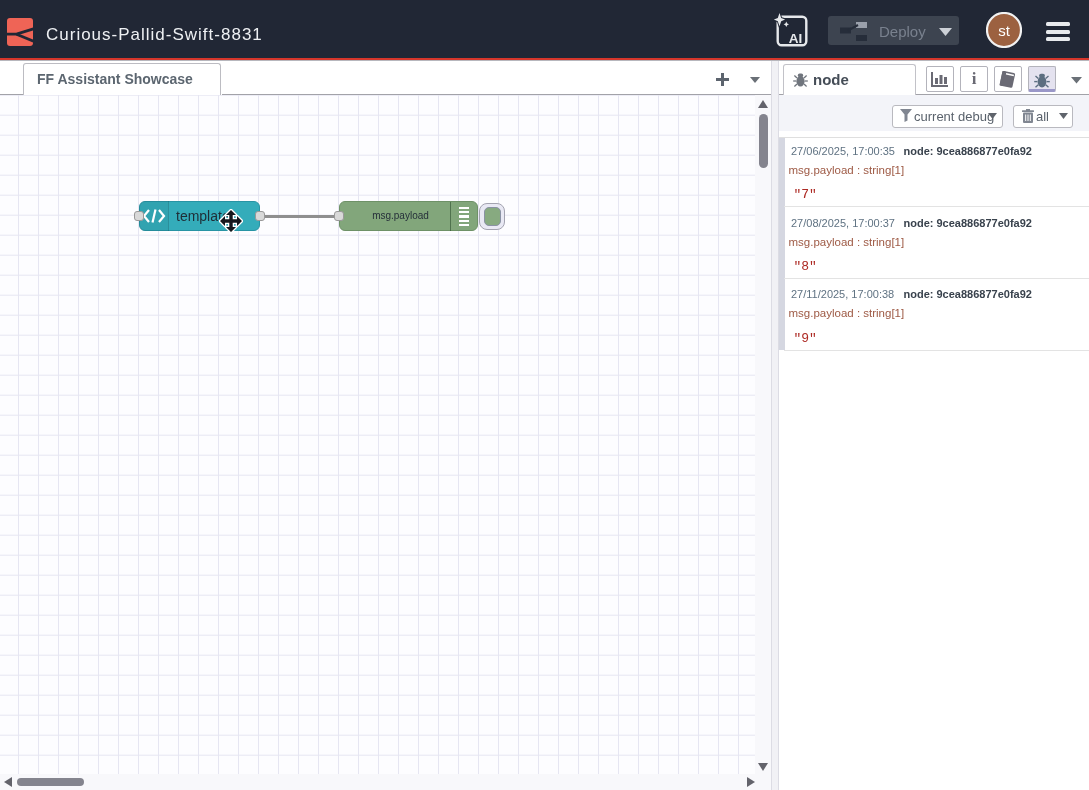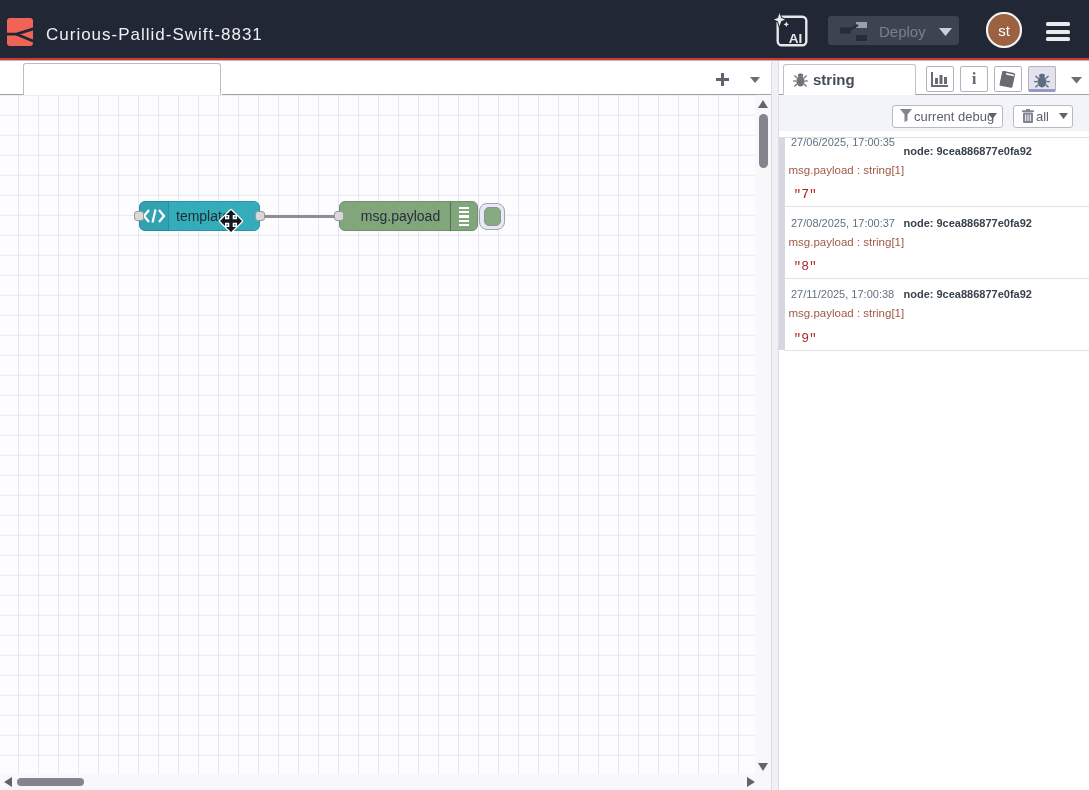--- a/index.html
+++ b/index.html
@@ -33,21 +33,21 @@
   
   #canvas{left:0;top:95px;width:755px;height:679px;background:#fdfdff;
     background-image:linear-gradient(to right,#e6e6f2 1px,transparent 1px),linear-gradient(to bottom,#e6e6f2 1px,transparent 1px);
     background-size:20px 20px;background-position:18px 19.7px;}
   
   .port{width:10px;height:10px;background:#d9d9d9;border:1px solid #999;border-radius:3px;box-sizing:border-box;}
   #tplnode{left:139px;top:201px;width:121px;height:30px;background:#34acba;border:1px solid #2894a4;border-radius:6px;box-sizing:border-box;}
   #tplicon{left:139px;top:201px;width:30px;height:30px;background:rgba(0,0,0,0.05);border-right:1px solid rgba(0,0,0,0.12);border-radius:5px 0 0 5px;box-sizing:border-box;}
   #tpllabel{left:176px;top:201px;height:30px;line-height:30px;font-size:14px;color:#1f2d36;}
   #dbgnode{left:339px;top:201px;width:139px;height:30px;background:#82a67b;border:1px solid #6e9167;border-radius:6px;box-sizing:border-box;}
-  #dbglabel{left:345px;top:201px;width:111px;height:30px;line-height:30px;font-size:14px;color:#26303a;text-align:center;}
+  #dbglabel{left:345px;top:201px;width:111px;height:30px;line-height:30px;font-size:10px;color:#26303a;text-align:center;}
   #dbgicon-strip{left:450px;top:201.5px;width:1px;height:29px;background:rgba(20,50,25,0.45);}
   .dbgbar{left:459px;width:10px;height:2.2px;background:#fff;}
   #dbgtoggle{left:478.5px;top:202.5px;width:26.5px;height:27px;background:#e9e9f4;border:1.5px solid #a3a3b0;border-radius:8px;box-sizing:border-box;}
   #dbgtoggle-in{left:484px;top:206.5px;width:16.8px;height:19px;background:#87aa80;border:1.5px solid #8a92a4;border-radius:5px;box-sizing:border-box;}
   #wire{left:264px;top:214.5px;width:75px;height:3px;background:#8f8f8f;}
   
   #vsb{left:755px;top:95px;width:16px;height:679px;background:#f8f8fb;}
   #vsb-thumb{left:759px;top:113.7px;width:9px;height:54px;background:#84848e;border-radius:4.5px;}
   #hsb{left:0;top:774px;width:755px;height:16px;background:#f8f8fb;}
   #hsb-thumb{left:17px;top:778.3px;width:67px;height:7.5px;background:#84848e;border-radius:4px;}
@@ -139,20 +139,21 @@
 
   <svg class="abs" style="left:218.5px;top:209px" width="24" height="24" viewBox="0 0 24 24">
     <path id="curs" d="M12 1 L17 6 L13.7 6 L13.7 10.3 L18 10.3 L18 7 L23 12 L18 17 L18 13.7 L13.7 13.7 L13.7 18 L17 18 L12 23 L7 18 L10.3 18 L10.3 13.7 L6 13.7 L6 17 L1 12 L6 7 L6 10.3 L10.3 10.3 L10.3 6 L7 6 Z" fill="#fff" stroke="#fff" stroke-width="2.6" stroke-linejoin="round"></path>
     <path d="M12 1 L17 6 L13.7 6 L13.7 10.3 L18 10.3 L18 7 L23 12 L18 17 L18 13.7 L13.7 13.7 L13.7 18 L17 18 L12 23 L7 18 L10.3 18 L10.3 13.7 L6 13.7 L6 17 L1 12 L6 7 L6 10.3 L10.3 10.3 L10.3 6 L7 6 Z" fill="#16181d"></path>
   </svg>
 
   <div class="abs" id="tabbar"></div>
   <div class="abs" id="tabbar-border1"></div>
   <div class="abs" id="tabbar-border2"></div>
   <div class="abs" id="flowtab"></div>
+  <div class="abs" id="flowtab-label">FF Assistant Showcase</div>
   <svg class="abs" style="left:716px;top:72.5px" width="13" height="13" viewBox="0 0 13 13">
     <path d="M5 0 H8 V5 H13 V8 H8 V13 H5 V8 H0 V5 H5 Z" fill="#5c646e"></path>
   </svg>
   <svg class="abs" style="left:750px;top:77px" width="10" height="6" viewBox="0 0 10 6">
       <path d="M0 0 L10 0 L5 6 Z" fill="#6a7077"></path>
     </svg>
 
   <div class="abs" id="vsb"></div>
   <svg class="abs" style="left:758px;top:100px" width="10" height="8" viewBox="0 0 10 8">
       <path d="M5 0 L10 8 L0 8 Z" fill="#63636b"></path>
@@ -184,21 +185,21 @@
     </g>
     <g stroke="#70757d" stroke-width="1.3" fill="none">
       <path d="M4 7 L1.4 4.6"></path>
         <path d="M11 7 L13.6 4.6"></path>
       <path d="M3.2 10 L0.2 10"></path>
         <path d="M11.8 10 L14.8 10"></path>
       <path d="M4 13 L1.4 15.4"></path>
         <path d="M11 13 L13.6 15.4"></path>
     </g>
   </svg>
-  <div class="abs" id="debugtab-label">string</div>
+  <div class="abs" id="debugtab-label">node</div>
   <div class="abs iconbtn" style="left:926px"></div>
   <svg class="abs" style="left:931px;top:71.5px" width="18" height="16" viewBox="0 0 18 16">
     <g fill="#6a6a74">
       <rect x="0" y="0" width="2" height="14"></rect>
       <rect x="0" y="13" width="17" height="2"></rect>
       <rect x="4" y="6" width="3" height="6"></rect>
       <rect x="8.5" y="3" width="3" height="9"></rect>
       <rect x="13" y="5" width="3" height="7"></rect>
     </g>
   </svg>
@@ -253,21 +254,21 @@
       <line x1="8.3" y1="5.5" x2="8.3" y2="12"></line>
     </g>
   </svg>
   <div class="abs" style="left:1036px;top:104.5px;height:23px;line-height:23px;font-size:13px;color:#5a626c;">all</div>
   <svg class="abs" style="left:1058.5px;top:112.5px" width="9" height="6" viewBox="0 0 9 6">
       <path d="M0 0 L9 0 L4.5 6 Z" fill="#5f646c"></path>
     </svg>
 
   <div class="abs" id="msgarea"></div>
   <div class="abs" id="msgstrip"></div>
-  <div class="abs mdate" style="left:791px;top:136px;">27/06/2025, 17:00:35</div>
+  <div class="abs mdate" style="left:791px;top:145px;">27/06/2025, 17:00:35</div>
   <div class="abs mnode" style="left:903.5px;top:145px;">node: 9cea886877e0fa92</div>
   <div class="abs mpay" style="left:788.5px;top:164px;">msg.payload : string[1]</div>
   <div class="abs mval" style="left:793.5px;top:188.2px;">"7"</div>
   <div class="abs msgb" style="top:206px"></div>
   <div class="abs mdate" style="left:791px;top:216.7px;">27/08/2025, 17:00:37</div>
   <div class="abs mnode" style="left:903.5px;top:216.7px;">node: 9cea886877e0fa92</div>
   <div class="abs mpay" style="left:788.5px;top:235.7px;">msg.payload : string[1]</div>
   <div class="abs mval" style="left:793.5px;top:259.9px;">"8"</div>
   <div class="abs msgb" style="top:278px"></div>
   <div class="abs mdate" style="left:791px;top:288.4px;">27/11/2025, 17:00:38</div>

